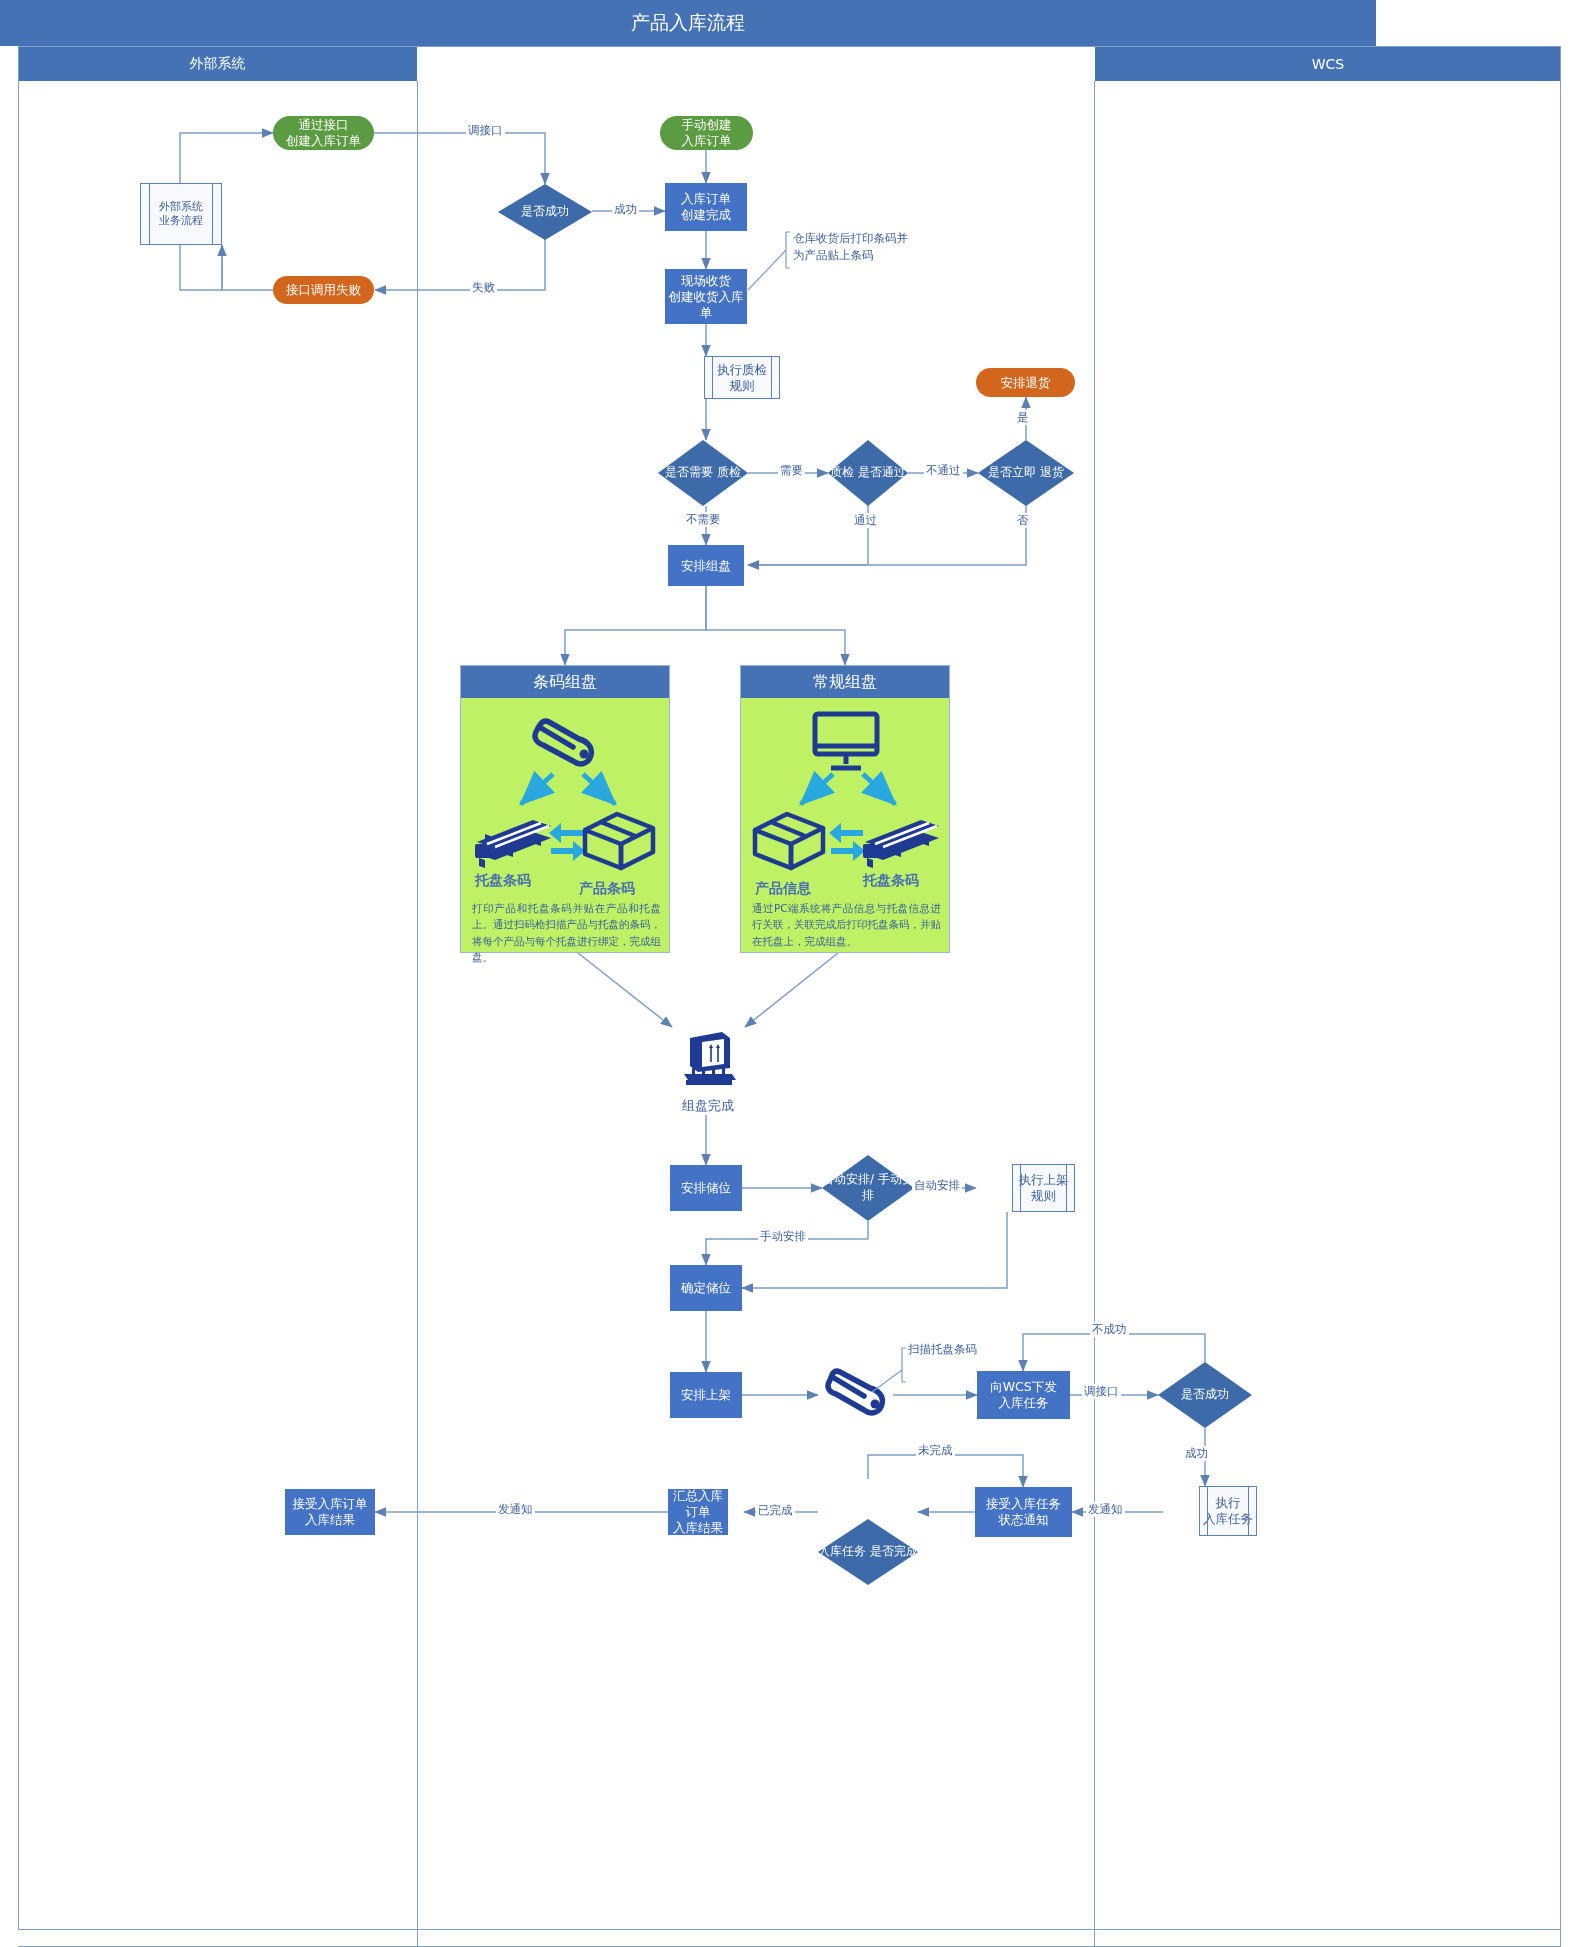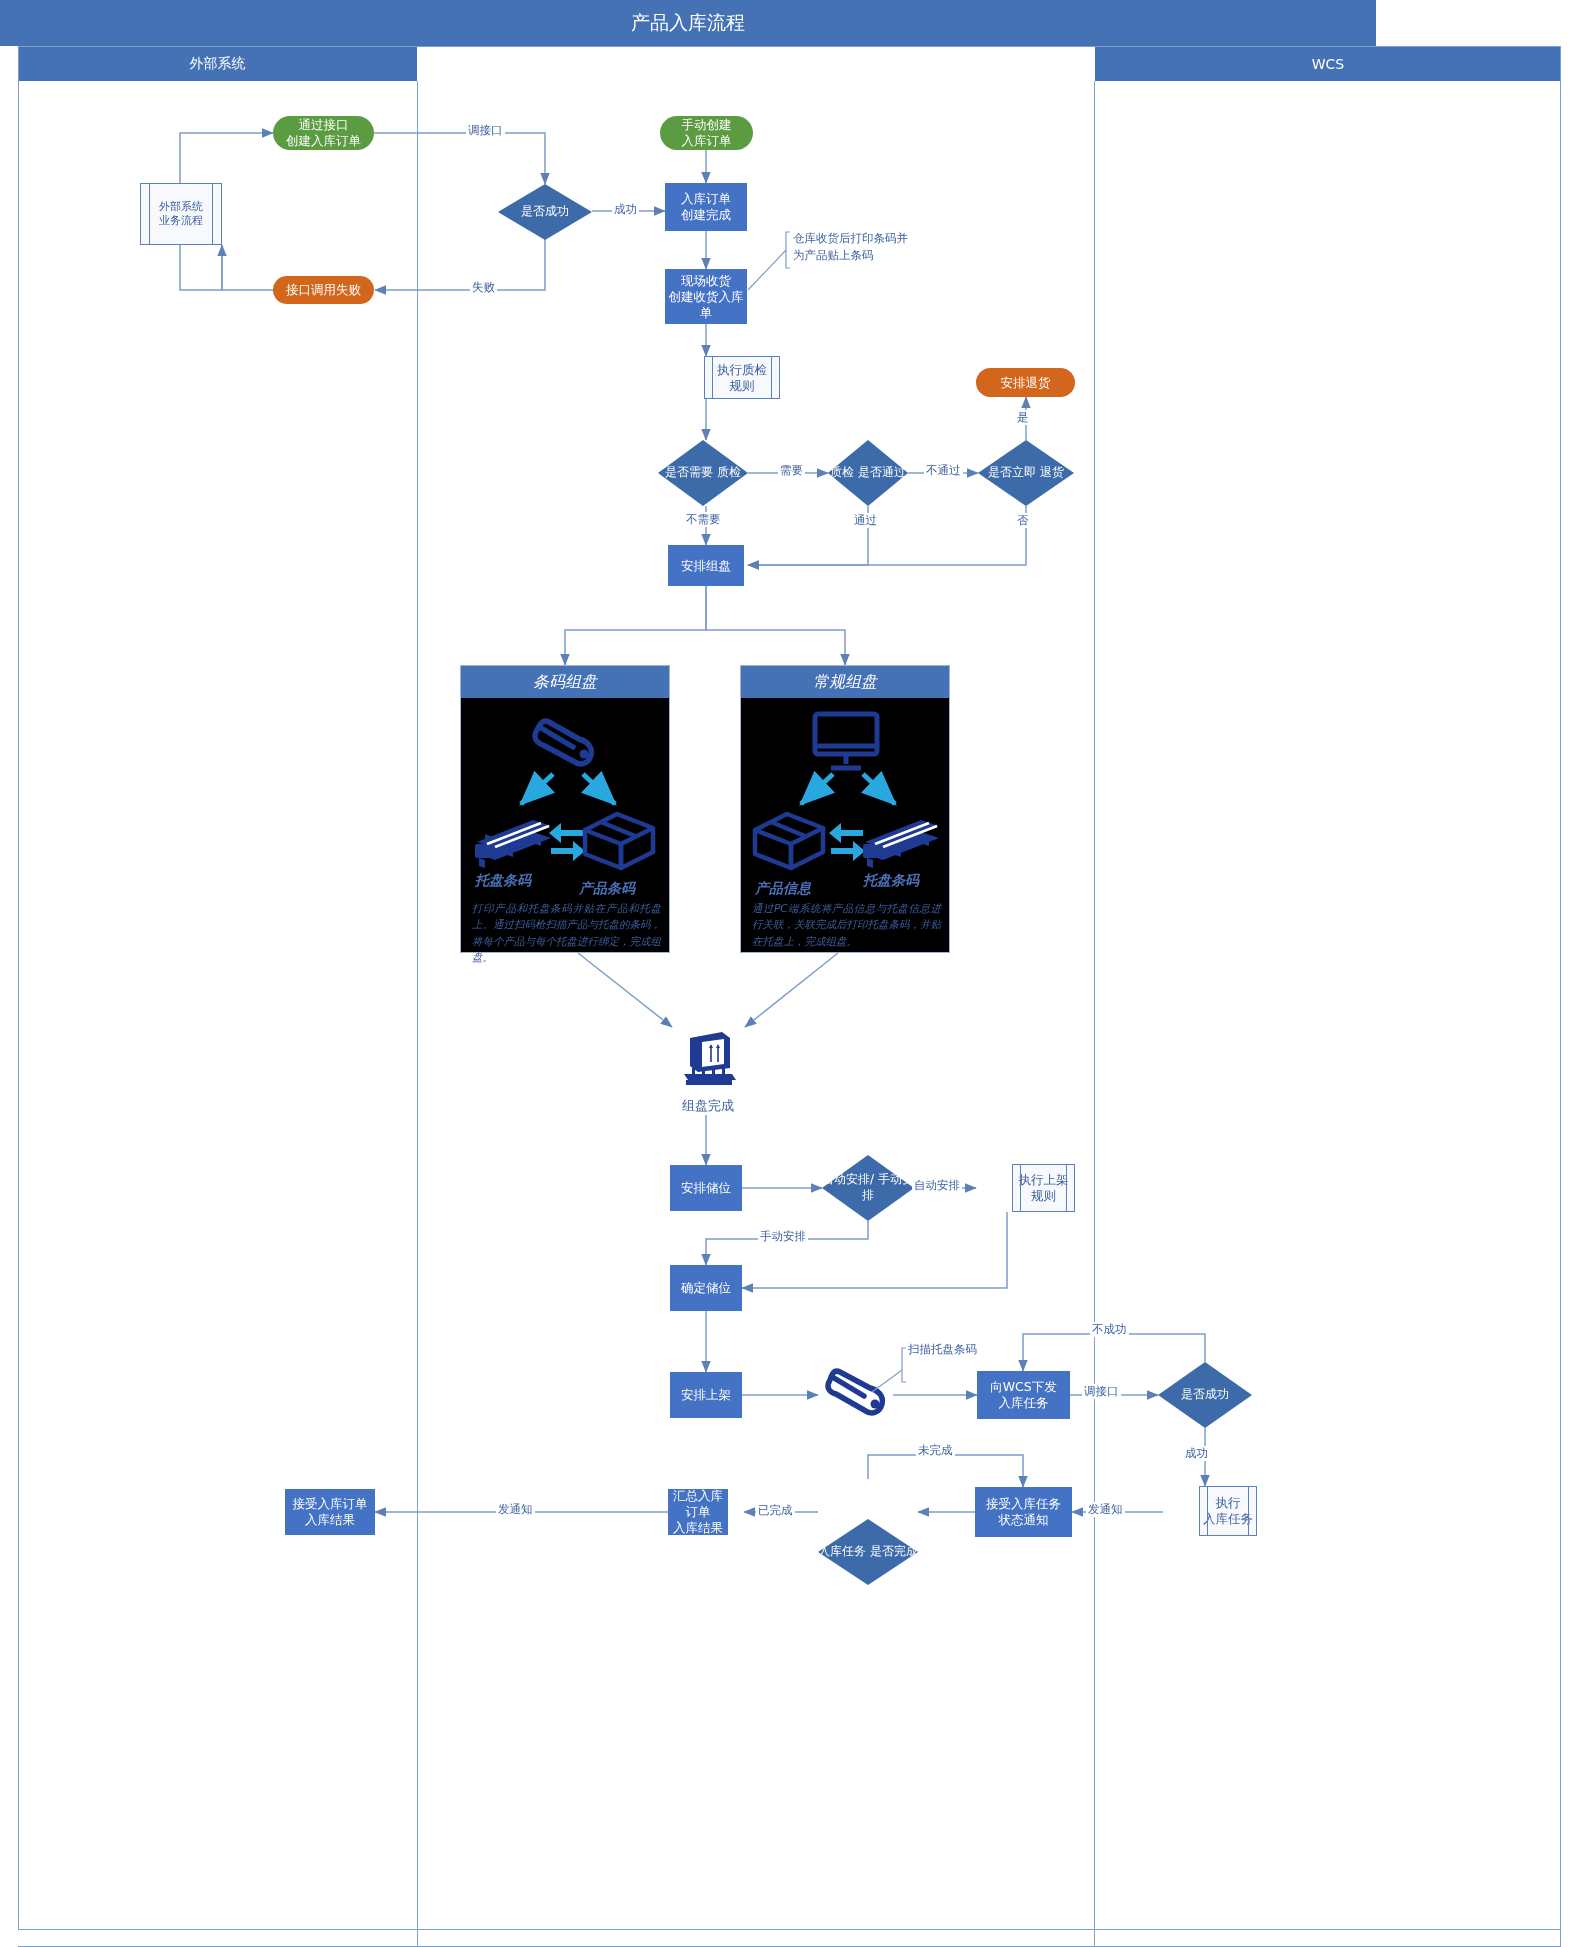--- a/index.html
+++ b/index.html
@@ -34,21 +34,21 @@
   .diamond .dshape{position:absolute;inset:0;background:#3d6aa8;
         clip-path:polygon(50% 0,100% 50%,50% 100%,0 50%);}
   .diamond .dlabel{position:absolute;inset:0;display:flex;align-items:center;
         justify-content:center;color:#fff;font-size:12px;text-align:center;line-height:1.3;}
 
   .edge-label{position:absolute;color:#3a5fa0;font-size:11.5px;background:#fff;
               padding:0 2px;white-space:nowrap;}
   .note{position:absolute;color:#3a5fa0;font-size:11.5px;line-height:1.5;white-space:pre-line;}
 
   
-  .panel{position:absolute;box-sizing:border-box;border:1px solid #9db4d8;background:#000000;font-style:italic;}
+  .panel{position:absolute;box-sizing:border-box;border:1px solid #9db4d8;background:#bef264;}
   .panel-head{height:32px;background:#4472b4;color:#fff;font-size:16px;
               display:flex;align-items:center;justify-content:center;}
   .panel-body{position:relative;height:calc(100% - 32px);}
   .panel-cap{position:absolute;color:#4a6fb5;font-size:14px;font-weight:bold;}
   .panel-text{position:absolute;left:11px;right:8px;color:#3a5fa0;font-size:10.5px;
               line-height:1.55;text-align:justify;}
 
   .pal-label{position:absolute;color:#3a5fa0;font-size:13px;}
 
   svg.ov{position:absolute;left:0;top:0;width:1580px;height:1947px;pointer-events:none;}

